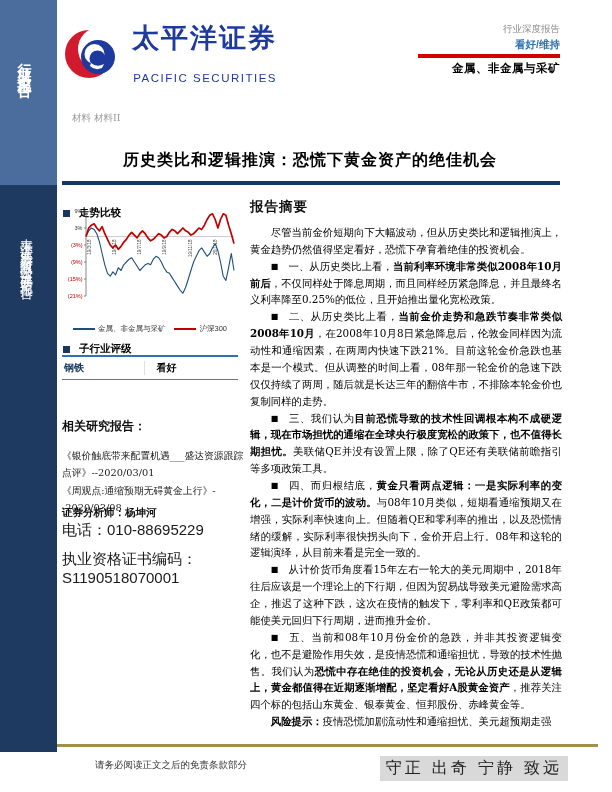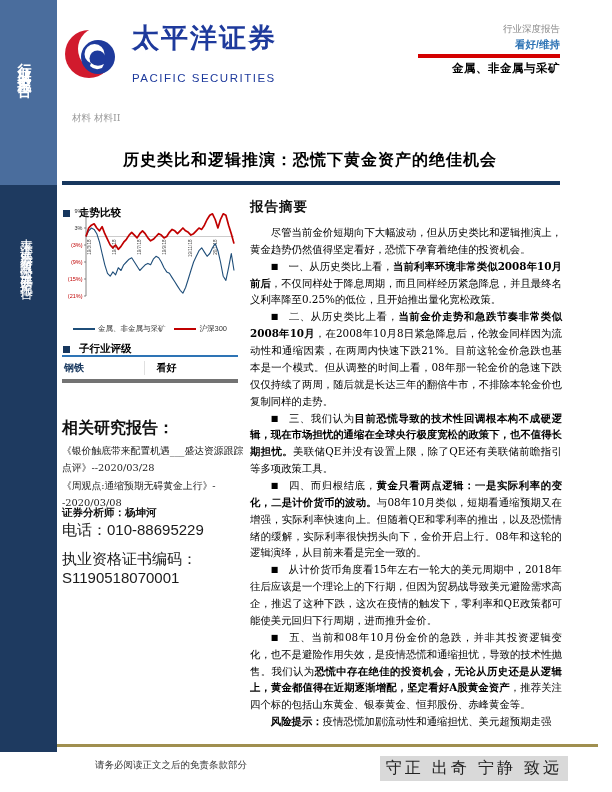--- a/index.html
+++ b/index.html
@@ -14,21 +14,21 @@
   .sidebar-bottom{position:absolute;left:0;top:185px;width:57px;height:567px;background:#1e3a60;}
   .vtext{
     writing-mode:vertical-rl;text-orientation:upright;color:#fff;
     font-family:"DejaVu Serif",serif;letter-spacing:4px;
   }
   .vtext-top{position:absolute;left:16px;top:52px;font-size:14px;font-weight:bold;}
   .vtext-bottom{position:absolute;left:17px;top:228px;font-size:13px;letter-spacing:3px;}
   
   .logo{position:absolute;left:64px;top:16px;display:flex;align-items:center;}
   .logo-mark{width:62px;height:76px;}
-  .logo-text{margin-left:6px;}
+  .logo-text{margin-left:6px;text-align:right;}
   .logo-cn{font-family:"Liberation Sans",sans-serif;font-weight:bold;font-size:27px;color:#1e3a9c;letter-spacing:2px;line-height:1.1;}
   .logo-en{font-family:"Liberation Sans",sans-serif;font-size:11.5px;color:#1e3a9c;letter-spacing:1.5px;margin-top:18px;}
   .head-right{position:absolute;right:52px;top:22px;text-align:right;font-family:"Liberation Sans",sans-serif;}
   .head-date,.head-type{font-size:9.5px;color:#8a8a8a;line-height:1.55;}
   .head-rating{font-size:10.5px;color:#2e74b5;font-weight:bold;line-height:1.5;}
   .head-redline{width:142px;height:3.5px;background:#d40000;margin:2px 0 3px auto;}
   .head-industry{font-size:11.5px;color:#000;font-weight:bold;letter-spacing:0.5px;}
   .category{position:absolute;left:72px;top:112px;font-size:9.5px;color:#999;}
   
   .title{position:absolute;left:60px;top:150px;width:500px;text-align:center;
@@ -36,26 +36,26 @@
   .title-rule{position:absolute;left:62px;top:181px;width:498px;height:3.5px;background:#17375e;}
   
   .sec-head{position:absolute;display:flex;align-items:center;font-weight:bold;font-size:10.5px;color:#000;}
   .sec-square{width:7px;height:7px;background:#17375e;margin-right:9px;flex:0 0 auto;}
   .trend-head{left:63px;top:190px;margin-top:16px;}
   .chart-wrap{position:absolute;left:60px;top:206px;width:180px;}
   .legend{display:flex;justify-content:center;align-items:center;gap:9px;margin-top:2px;}
   .legend-item{display:flex;align-items:center;gap:3px;font-size:7.5px;color:#333;font-family:"Liberation Sans",sans-serif;}
   .legend-line{width:22px;height:2px;}
   .subrating-head{left:63px;top:342px;}
-  .subrating-table{position:absolute;left:62px;top:355px;width:176px;border-top:2px solid #2e74b5;border-bottom:4px solid #737373;}
+  .subrating-table{position:absolute;left:62px;top:355px;width:176px;border-top:2px solid #2e74b5;border-bottom:1px solid #737373;}
   .subrating-row{display:flex;font-size:10px;font-weight:bold;padding:4px 2px;}
   .subrating-name{width:50%;color:#17375e;border-right:1px solid #e0e0e0;}
   .subrating-rating{width:50%;padding-left:12px;color:#000;}
   .related{position:absolute;left:62px;top:418px;width:182px;}
-  .related-head{font-size:16px;font-weight:bold;margin-bottom:3px;}
+  .related-head{font-size:12px;font-weight:bold;margin-bottom:12px;}
   .related-item{font-size:9.8px;line-height:1.78;color:#1a1a1a;}
   .analyst{position:absolute;left:62px;top:506px;width:182px;}
   .analyst-name-row{font-size:10.5px;font-weight:bold;margin-bottom:1px;}
   .contact-row{font-size:15px;margin-bottom:10px;color:#1a1a1a;font-family:"Liberation Sans",sans-serif;}
   .contact-row .lbl{font-family:"DejaVu Serif",serif;}
   
   .summary-head{position:absolute;left:250px;top:198px;font-size:13.5px;font-weight:bold;letter-spacing:1px;}
   .summary{position:absolute;left:250px;top:224px;width:312px;font-size:10.4px;line-height:1.62;text-align:justify;color:#000;}
   .para{text-indent:2em;}
   .para .bullet{font-size:8px;margin-right:10px;position:relative;top:-1px;}
@@ -154,21 +154,21 @@
 <div class="subrating-table">
     <div class="subrating-row">
       <div class="subrating-name">钢铁</div>
       <div class="subrating-rating">看好</div>
     </div>
   </div>
 
 <div class="related">
   <div class="related-head">相关研究报告：</div>
   <div>
-      <div class="related-item">《银价触底带来配置机遇___盛达资源跟踪点评》--2020/03/28</div>
+      <div class="related-item">《银价触底带来配置机遇___盛达资源跟踪点评》--2020/03/01</div>
       <div class="related-item">《周观点:通缩预期无碍黄金上行》--2020/03/08</div>
     </div>
 </div>
 
 <div class="analyst">
   <div class="analyst-name-row">
     <span>证券分析师：</span><span>杨坤河</span>
   </div>
   <div class="contact-row">
     <span class="lbl">电话：</span><span>010-88695229</span>

